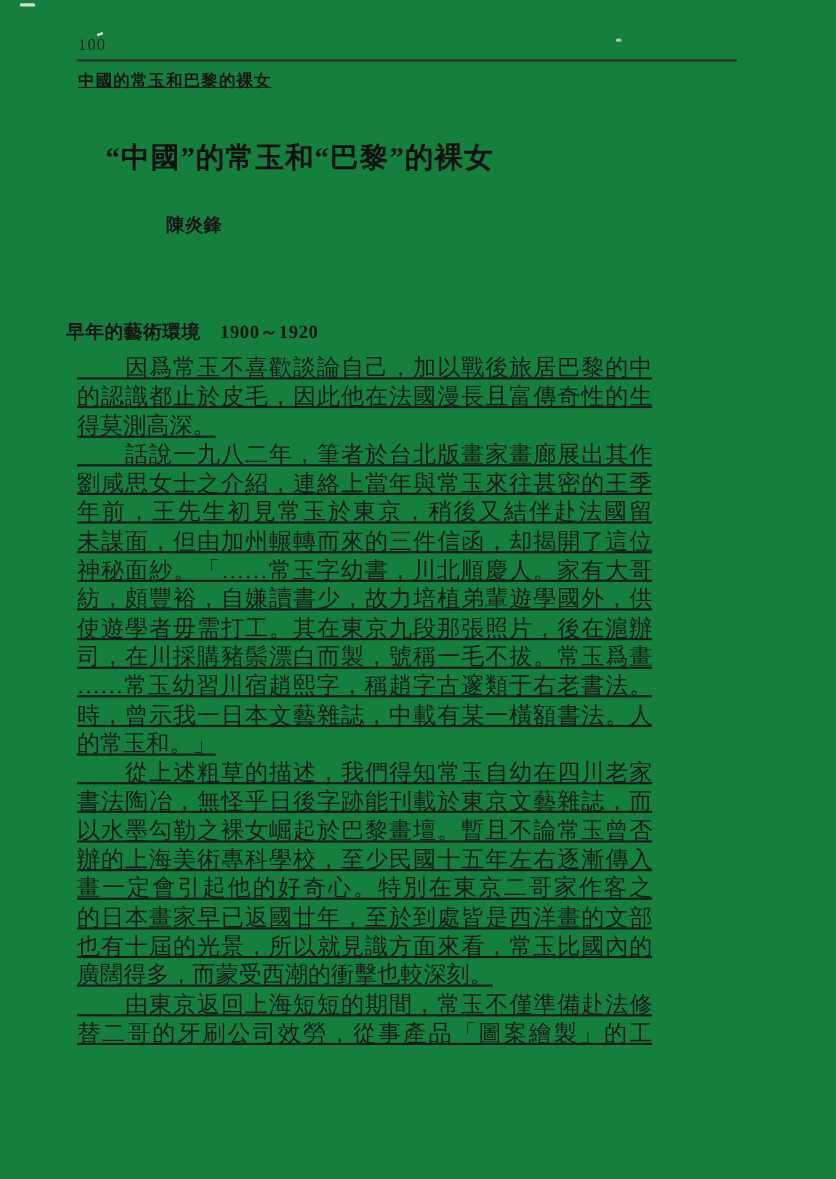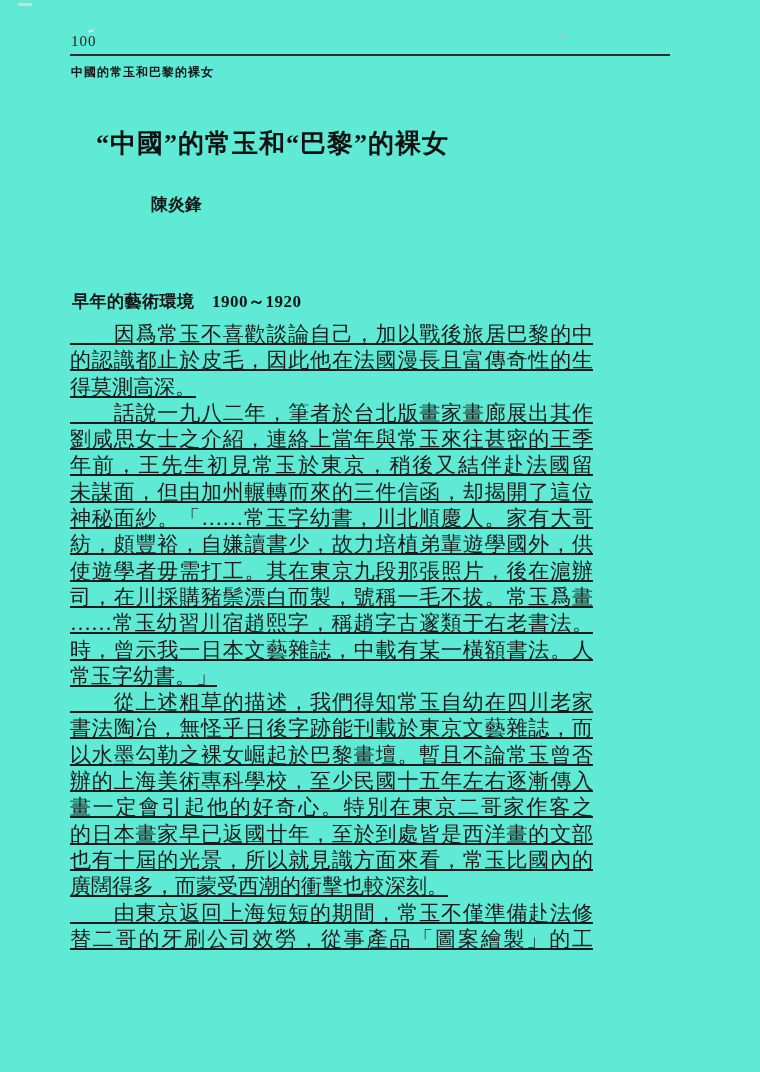--- a/index.html
+++ b/index.html
@@ -4,21 +4,21 @@
 <style>
   html, body {
     margin: 0;
     padding: 0;
     background: #ffffff;
   }
   .page {
     position: relative;
     width: 760px;
     height: 1072px;
-    background: #5eead4;
+    background: #15803d;
     overflow: hidden;
     font-family: "Liberation Serif", serif;
     color: #1b1b1b;
   }
   .speck {
     position: absolute;
     background: #d9d9d4;
     border-radius: 2px;
   }
   .speck.s1 { left: 18px; top: 3px; width: 14px; height: 3px; }
@@ -38,24 +38,25 @@
     left: 70px;
     top: 54px;
     width: 600px;
     height: 2px;
     background: #2b2b2b;
   }
   .running-header {
     position: absolute;
     left: 71px;
     top: 64px;
-    font-size: 12px;
+    font-size: 15px;
     font-weight: bold;
     letter-spacing: 1px;
     color: #161616;
+    text-decoration: underline;
   }
   .title {
     position: absolute;
     left: 96px;
     top: 126px;
     margin: 0;
     font-size: 26px;
     font-weight: bold;
     letter-spacing: 1px;
     color: #111;
@@ -65,21 +66,21 @@
     position: absolute;
     left: 107px;
     top: 193px;
     font-size: 17px;
     font-weight: bold;
     color: #161616;
     padding-left: 44px;
   }
   .section-heading {
     position: absolute;
-    left: 72px;
+    left: 60px;
     top: 290px;
     margin: 0;
     font-size: 17px;
     font-weight: bold;
     letter-spacing: 0.5px;
     color: #141414;
     white-space: nowrap;
   }
   .body-text {
     position: absolute;
@@ -125,21 +126,21 @@
       <div class="bline">　　話說一九八二年，筆者於台北版畫家畫廊展出其作品時，經作家</div>
       <div class="bline">劉咸思女士之介紹，連絡上當年與常玉來往甚密的王季岡先生。七十</div>
       <div class="bline">年前，王先生初見常玉於東京，稍後又結伴赴法國留學。我們彼此雖</div>
       <div class="bline">未謀面，但由加州輾轉而來的三件信函，却揭開了這位藝術家早年的</div>
       <div class="bline">神秘面紗。「……常玉字幼書，川北順慶人。家有大哥持家，業絲</div>
       <div class="bline">紡，頗豐裕，自嫌讀書少，故力培植弟輩遊學國外，供應費用不缺，</div>
       <div class="bline">使遊學者毋需打工。其在東京九段那張照片，後在滬辦一心牙刷公，</div>
       <div class="bline">司，在川採購豬鬃漂白而製，號稱一毛不拔。常玉爲畫裝潢圖案。</div>
       <div class="bline">……常玉幼習川宿趙熙字，稱趙字古邃類于右老書法。在東京相遇</div>
       <div class="bline">時，曾示我一日本文藝雜誌，中載有某一橫額書法。人言先書後畫，</div>
-      <div class="bline para-end">常玉字幼書。」</div>
+      <div class="bline para-end">的常玉和。」</div>
       <div class="bline">　　從上述粗草的描述，我們得知常玉自幼在四川老家即接受良好的</div>
       <div class="bline">書法陶冶，無怪乎日後字跡能刊載於東京文藝雜誌，而旅居法國時又</div>
       <div class="bline">以水墨勾勒之裸女崛起於巴黎畫壇。暫且不論常玉曾否進入劉海粟創</div>
       <div class="bline">辦的上海美術專科學校，至少民國十五年左右逐漸傳入上海的西洋油</div>
       <div class="bline">畫一定會引起他的好奇心。特別在東京二哥家作客之際，第一批留歐</div>
       <div class="bline">的日本畫家早已返國廿年，至於到處皆是西洋畫的文部省美術展覽會</div>
       <div class="bline">也有十屆的光景，所以就見識方面來看，常玉比國內的青年藝術家要</div>
       <div class="bline para-end">廣闊得多，而蒙受西潮的衝擊也較深刻。</div>
       <div class="bline">　　由東京返回上海短短的期間，常玉不僅準備赴法修習繪畫，還曾</div>
       <div class="bline para-end">替二哥的牙刷公司效勞，從事產品「圖案繪製」的工作，可說是不折</div>

